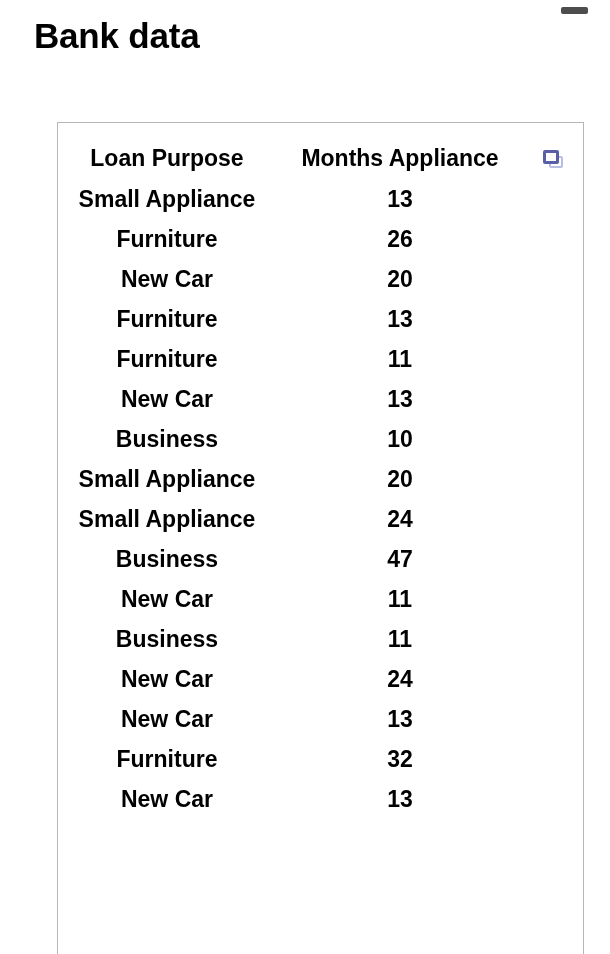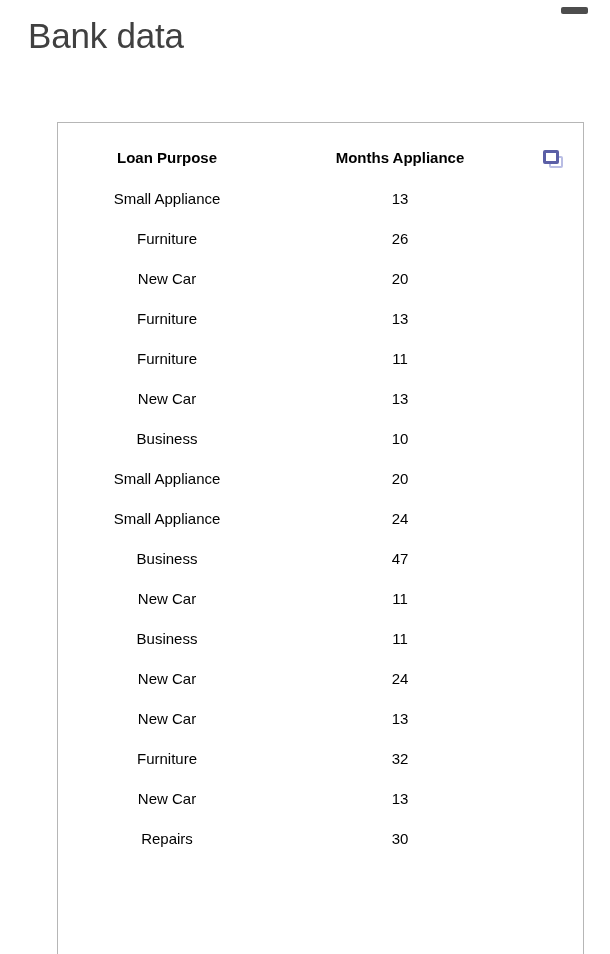--- a/index.html
+++ b/index.html
@@ -24,27 +24,27 @@
     width: 27px;
     height: 7px;
     background: #4d4d4d;
     border-radius: 2px;
   }
 
   
   .page-title {
     position: absolute;
     top: 13px;
-    left: 28px;
+    left: 34px;
     margin: 0;
     font-size: 35px;
-    font-weight: 400;
+    font-weight: 700;
     line-height: 45px;
     letter-spacing: -0.2px;
-    color: #404040;
+    color: #000000;
     white-space: nowrap;
   }
 
   
   .table-card {
     position: absolute;
     top: 122px;
     left: 57px;
     width: 527px;
     height: 860px;
@@ -60,35 +60,35 @@
     table-layout: fixed;
   }
 
   .data-table th,
   .data-table td {
     text-align: center;
     vertical-align: middle;
     height: 40px;
     padding: 0;
     color: #000000;
-    font-size: 15px;
+    font-size: 23px;
     line-height: 40px;
     white-space: nowrap;
     overflow: hidden;
   }
 
   .data-table thead th {
     font-weight: 700;
     height: 42px;
     line-height: 42px;
     padding-top: 14px;
   }
 
   .data-table td {
-    font-weight: 400;
+    font-weight: 700;
   }
 
   .col-purpose { width: 218px; }
   .col-months  { width: 248px; }
   .col-action  { width: 59px; }
 
   
   .copy-icon-cell {
     text-align: center;
   }
@@ -223,20 +223,15 @@
         <tr>
           <td>Furniture</td>
           <td>32</td>
           <td></td>
         </tr>
         <tr>
           <td>New Car</td>
           <td>13</td>
           <td></td>
         </tr>
-        <tr>
-          <td>Repairs</td>
-          <td>30</td>
-          <td></td>
-        </tr>
       </tbody>
   </table>
 </div>
 
 </body></html>

